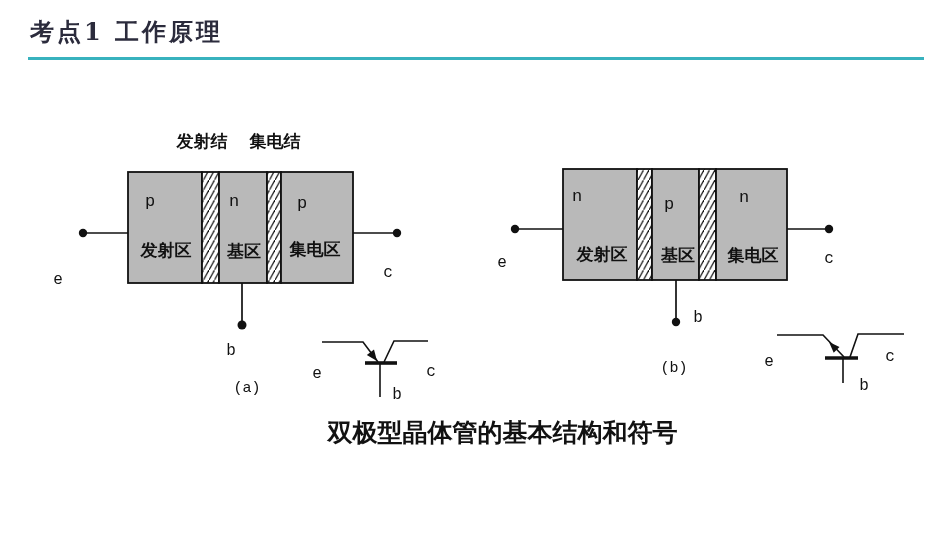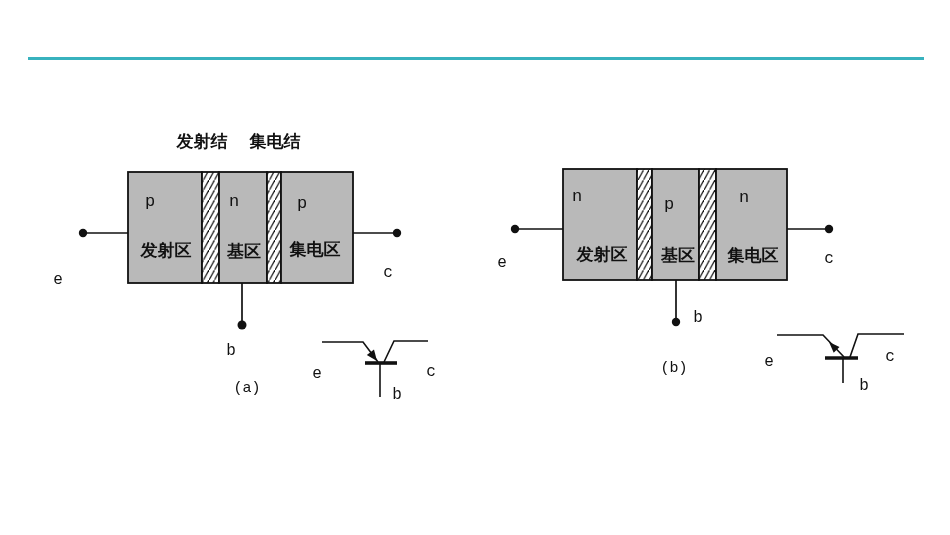--- a/index.html
+++ b/index.html
@@ -37,20 +37,21 @@
   .symline{stroke:var(--ink,#111);stroke-width:1.6;fill:none;}
   .symbar{stroke:var(--ink,#111);stroke-width:3.6;fill:none;}
   .dot{fill:var(--ink,#111);}
   .arrowhead{fill:var(--ink,#111);stroke:none;}
 </style>
 </head>
 <body style="--accent: #38b2be; --region-fill: #b9b9b9; --ink: #111111; --title-ink: #2b2b3c;">
 
 <div class="slide">
 
+  <div class="header-title">考点1 工作原理</div>
   <div class="accent-rule"></div>
 
   <svg class="diagram-svg" viewBox="0 0 950 535">
     <defs>
       <pattern id="hatch" patternUnits="userSpaceOnUse" width="5.5" height="10">
         <rect width="5.5" height="10" fill="#ffffff"></rect>
         <line x1="0" y1="10" x2="5.5" y2="0" stroke="#111111" stroke-width="1.2"></line>
       </pattern>
     </defs>
 
@@ -133,13 +134,14 @@
         <line class="symbar" x1="825" y1="358" x2="858" y2="358"></line>
         <polyline class="symline" points="850,357 858,334 904,334"></polyline>
         <line class="symline" x1="843" y1="358" x2="843" y2="383"></line>
         <text class="terminal" x="769" y="366" text-anchor="middle">e</text>
         <text class="terminal" x="890" y="361" text-anchor="middle">c</text>
         <text class="terminal" x="864" y="390" text-anchor="middle">b</text>
       </g>
     </g>
   </svg>
 
+  <div class="caption">双极型晶体管的基本结构和符号</div>
 </div>
 
 </body></html>

